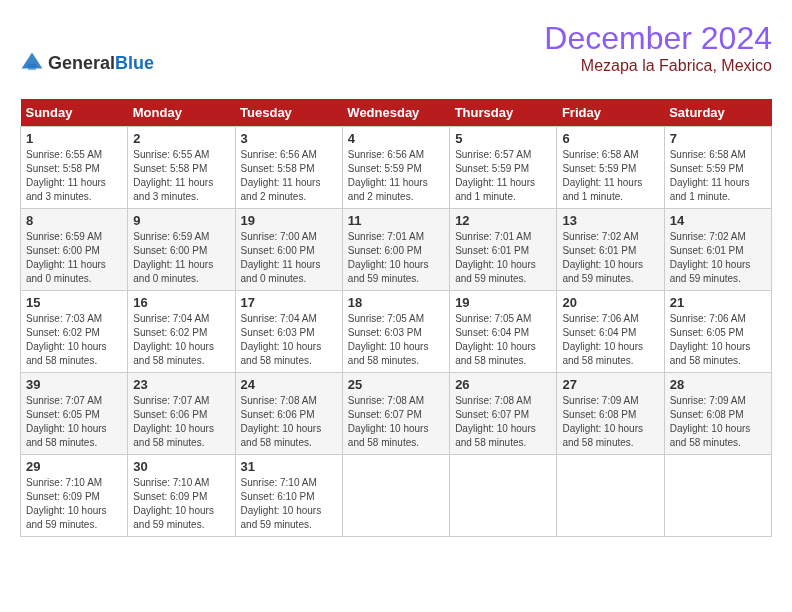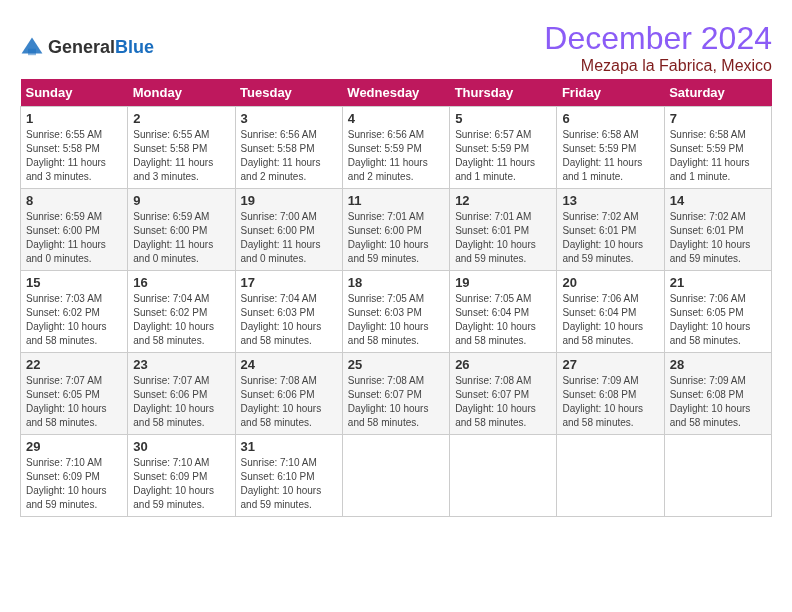--- a/index.html
+++ b/index.html
@@ -6,22 +6,22 @@
     body {
       font-family: Arial, sans-serif;
       background: #fff;
       width: 792px;
       min-height: 612px;
       padding: 20px;
     }
     .header-area {
       display: flex;
       justify-content: space-between;
-      align-items: center;
-      margin-bottom: 4px;
+      align-items: flex-end;
+      margin-bottom: 24px;
     }
     .logo {
       display: flex;
       align-items: center;
       gap: 4px;
     }
     .logo-icon {
       width: 24px;
       height: 24px;
     }
@@ -36,21 +36,21 @@
     .location-title {
       font-size: 16px;
       color: #7f1d1d;
     }
     table {
       width: 100%;
       border-collapse: collapse;
       table-layout: fixed;
     }
     thead tr th {
-      background-color: #be185d;
+      background-color: #b91c1c;
       color: #fff;
       text-align: left;
       padding: 6px 5px;
       font-size: 13px;
       font-weight: bold;
     }
     tbody tr td {
       border: 1px solid #ccc;
       vertical-align: top;
       padding: 4px 5px;
@@ -259,21 +259,21 @@
         <td>
           <span class="day-num">21</span>
           <div class="cell-content" style="white-space: pre-line;">Sunrise: 7:06 AM
 Sunset: 6:05 PM
 Daylight: 10 hours
 and 58 minutes.</div>
         </td>
       </tr>
       <tr>
         <td>
-          <span class="day-num">22</span>
+          <span class="day-num">39</span>
           <div class="cell-content" style="white-space: pre-line;">Sunrise: 7:07 AM
 Sunset: 6:05 PM
 Daylight: 10 hours
 and 58 minutes.</div>
         </td>
         <td>
           <span class="day-num">23</span>
           <div class="cell-content" style="white-space: pre-line;">Sunrise: 7:07 AM
 Sunset: 6:06 PM
 Daylight: 10 hours

